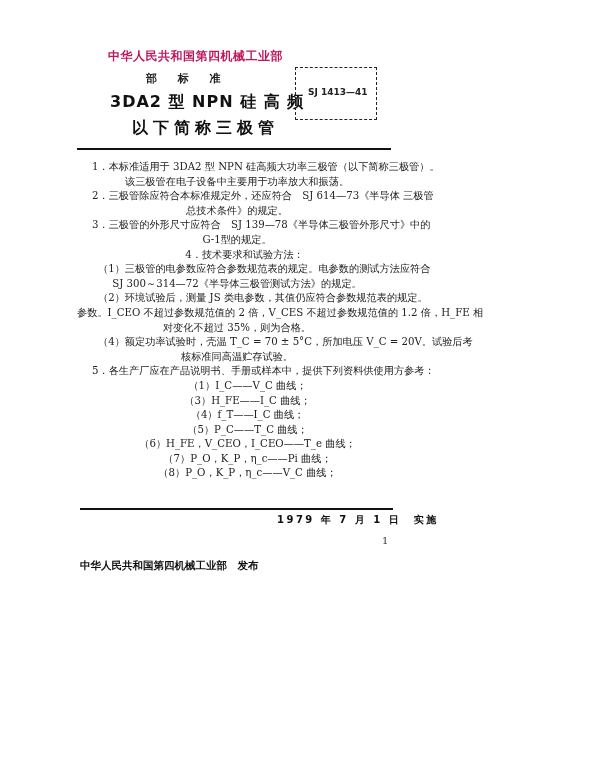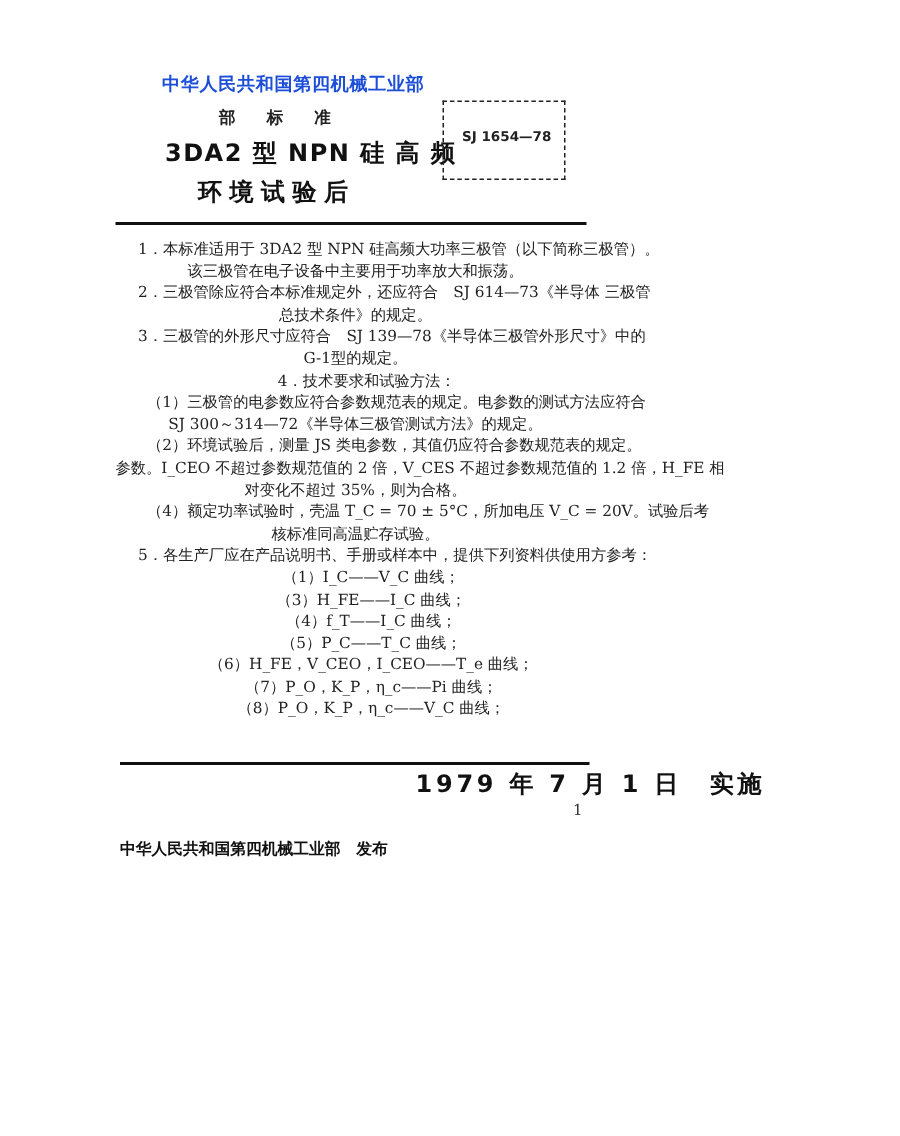--- a/index.html
+++ b/index.html
@@ -1,44 +1,44 @@
 <!DOCTYPE html>
 <html><head>
 <meta charset="utf-8">
 <style>
   html, body { margin: 0; padding: 0; background: #ffffff; }
   body { width: 600px; height: 757px; position: relative; overflow: hidden;
          font-family: "DejaVu Serif", "Liberation Serif", serif; color: #1a1a1a; }
   .abs { position: absolute; white-space: nowrap; }
-  .hdr-org { left: 108px; top: 48px; font-family: "DejaVu Sans", sans-serif; font-weight: bold; font-size: 12px; letter-spacing: 0.5px; color: #1d4ed8; }
+  .hdr-org { left: 108px; top: 48px; font-family: "DejaVu Sans", sans-serif; font-weight: bold; font-size: 12px; letter-spacing: 0.5px; color: #be185d; }
   .hdr-std { left: 146px; top: 71px; font-family: Liberation Serif, serif; font-weight: bold; font-size: 11px; color: #222; word-spacing: 18px; }
   .title1 { left: 110px; top: 92px; font-family: "DejaVu Sans", sans-serif; font-size: 16px; font-weight: bold; letter-spacing: 1px; color: #111; }
   .title2 { left: 132px; top: 118px; font-family: "DejaVu Sans", sans-serif; font-size: 16px; font-weight: bold; letter-spacing: 5px; color: #111; }
   .code-box { left: 295px; top: 67px; width: 82px; height: 53px; border: 1.5px dashed #222; box-sizing: border-box; }
   .code-text { left: 308px; top: 87px; font-family: "DejaVu Sans", sans-serif; font-size: 9px; font-weight: bold; color: #222; }
   .rule { position: absolute; height: 2px; background: #111; }
   .rule-top { left: 77px; top: 148px; width: 314px; }
   .rule-bot { left: 80px; top: 508px; width: 313px; }
   .body-text { position: absolute; left: 77px; top: 160px; width: 320px; font-size: 10.2px; line-height: 14.6px; color: #222; text-align: center; }
   .line { white-space: nowrap; height: 14.6px; }
   .ind { padding-left: 15px; }
   .ind2 { padding-left: 21px; }
   .footer-left { left: 80px; top: 513px; font-family: "DejaVu Sans", sans-serif; font-size: 10.5px; font-weight: bold; color: #111; margin-top: 46px; }
-  .footer-right { left: 277px; top: 513px; font-family: "DejaVu Sans", sans-serif; font-size: 16px; font-weight: bold; color: #111; letter-spacing: 2.5px; text-align: right; }
+  .footer-right { left: 277px; top: 513px; font-family: "DejaVu Sans", sans-serif; font-size: 10px; font-weight: bold; color: #111; letter-spacing: 2.5px; text-align: right; }
   .page-num { left: 382px; top: 535px; font-size: 10px; color: #333; }
 </style>
 </head>
 <body>
 
 <div class="abs hdr-org">中华人民共和国第四机械工业部</div>
 <div class="abs hdr-std">部 标 准</div>
 <div class="abs title1">3DA2 型 NPN 硅 高 频</div>
-<div class="abs title2">环境试验后</div>
+<div class="abs title2">以下简称三极管</div>
 <div class="abs code-box"></div>
-<div class="abs code-text">SJ 1654—78</div>
+<div class="abs code-text">SJ 1413—41</div>
 
 <div class="rule rule-top"></div>
 
 <div class="body-text">
   <div class="line ind">1．本标准适用于 3DA2 型 NPN 硅高频大功率三极管（以下简称三极管）。</div>
   <div class="line">该三极管在电子设备中主要用于功率放大和振荡。</div>
   <div class="line ind">2．三极管除应符合本标准规定外，还应符合　SJ 614—73《半导体 三极管</div>
   <div class="line">总技术条件》的规定。</div>
   <div class="line ind">3．三极管的外形尺寸应符合　SJ 139—78《半导体三极管外形尺寸》中的</div>
   <div class="line">G-1型的规定。</div>

